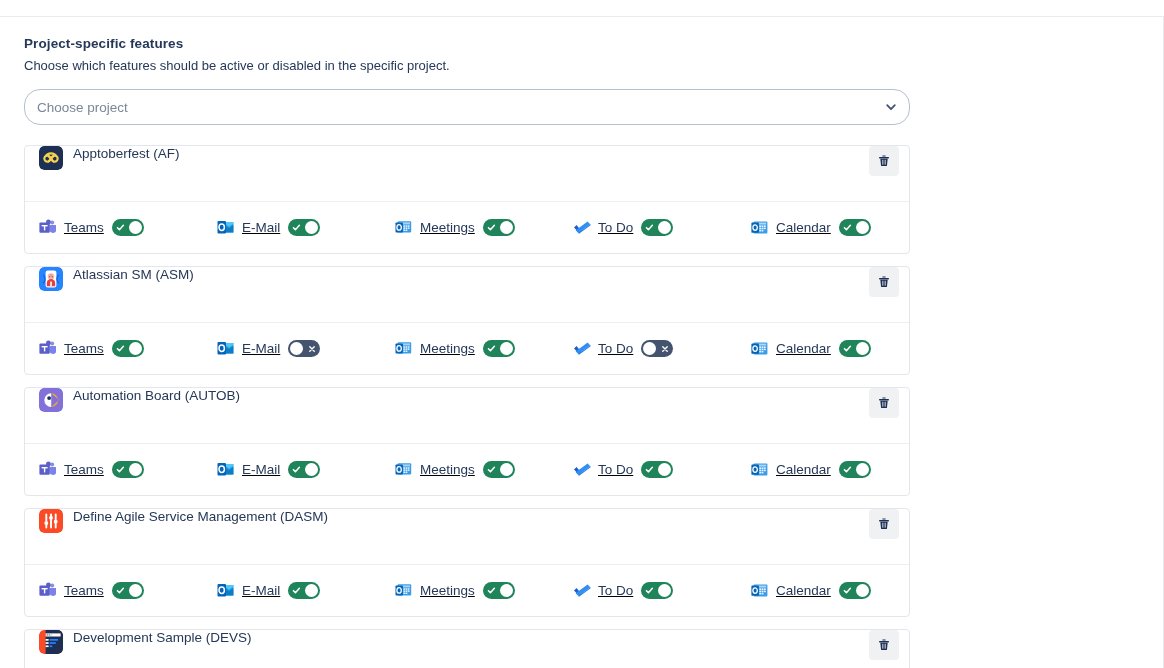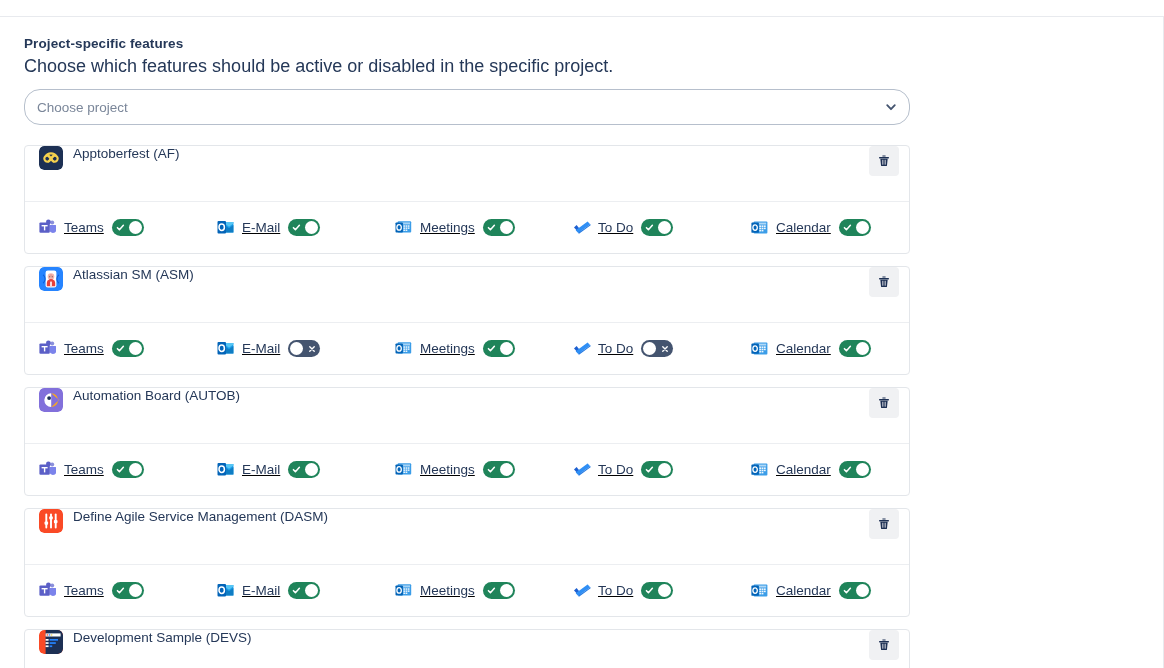--- a/index.html
+++ b/index.html
@@ -26,21 +26,21 @@
   }
   .section-title {
     font-size: 13.5px;
     font-weight: bold;
     color: #253858;
     letter-spacing: 0.1px;
     margin: 0 0 4px 0;
     line-height: 18px;
   }
   .section-desc {
-    font-size: 18px;
+    font-size: 13px;
     color: #253858;
     margin: 0 0 14px 0;
     line-height: 18px;
   }
 
   
   .choose-project {
     position: relative;
     width: 886px;
     height: 36px;

